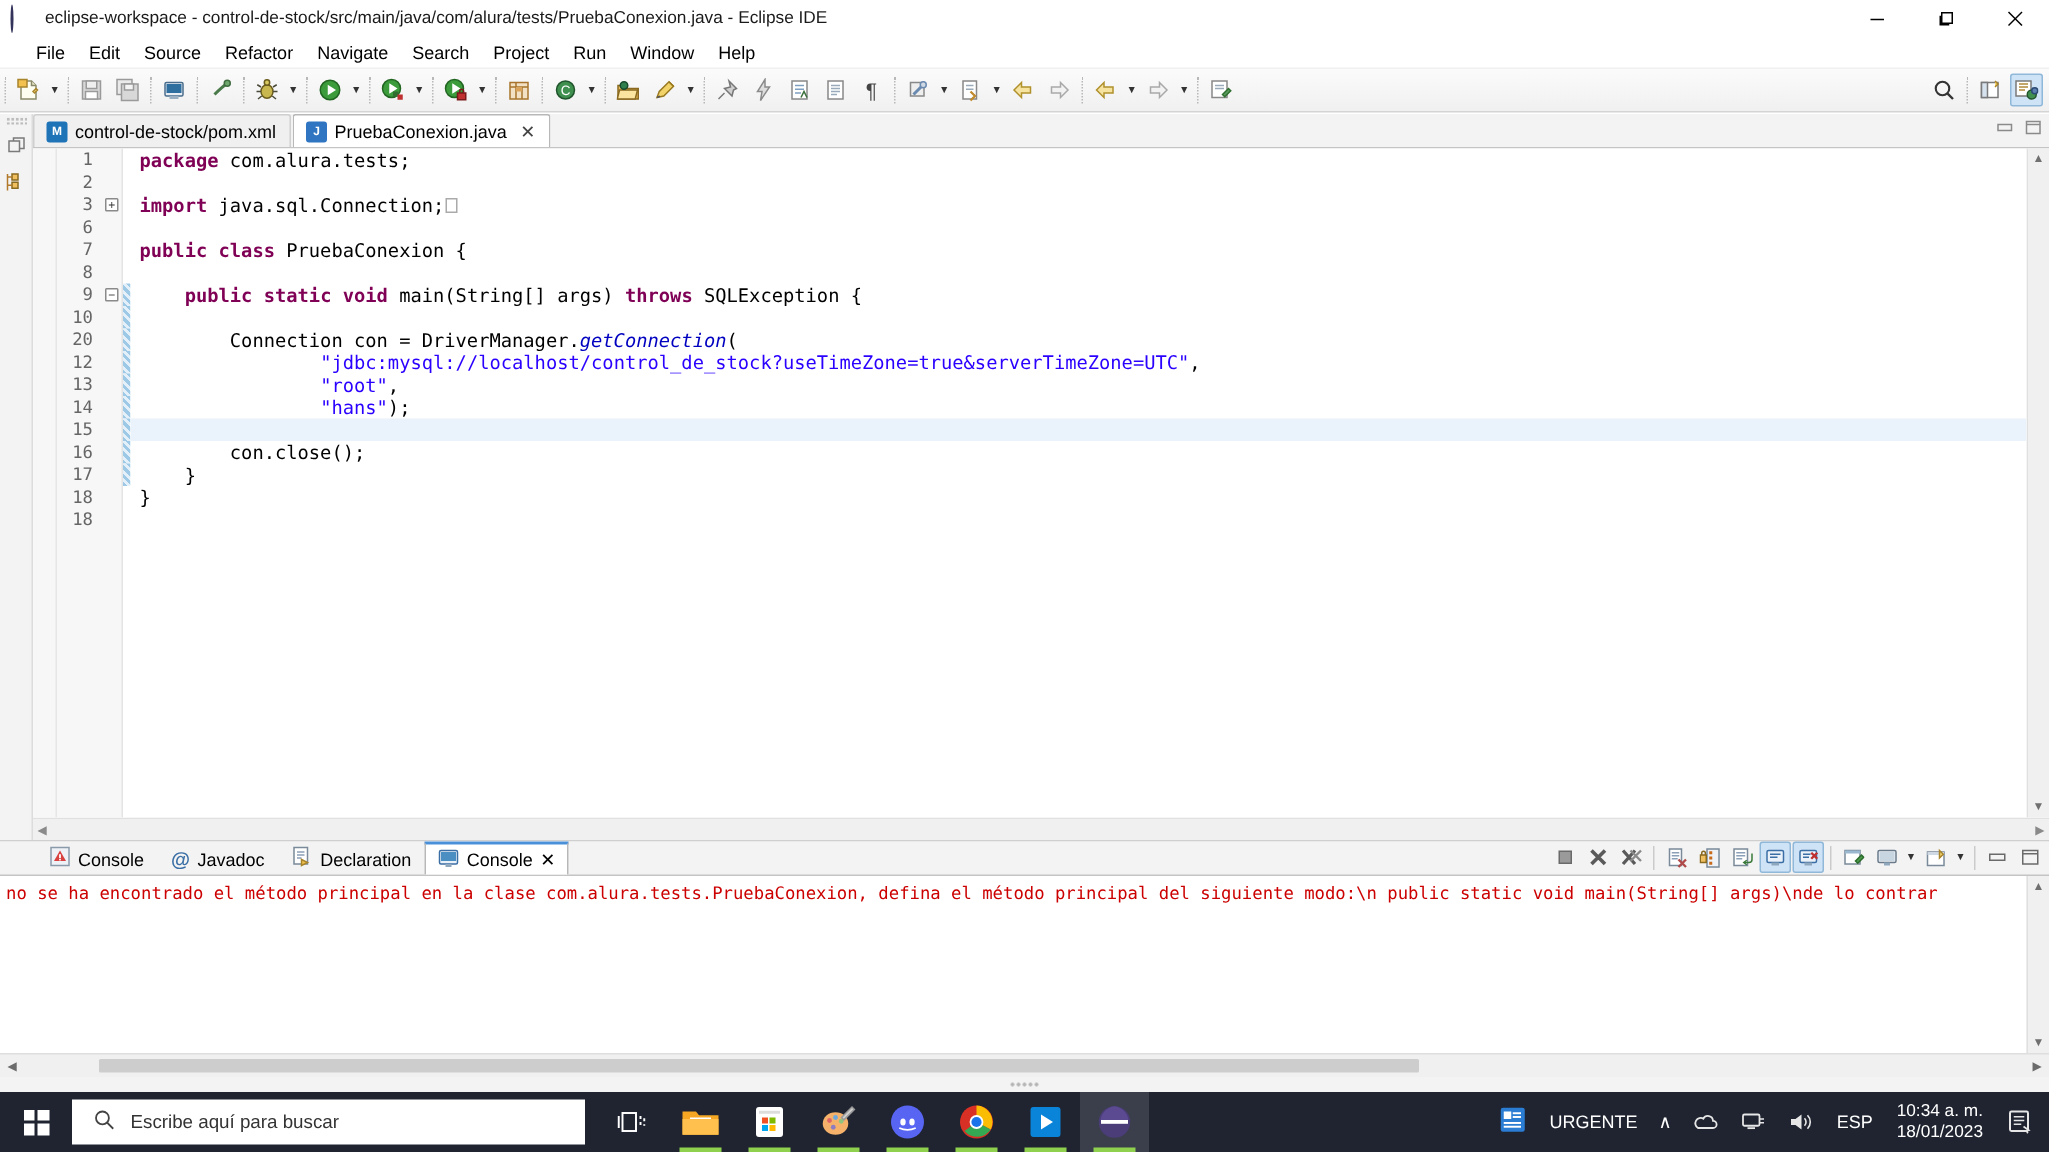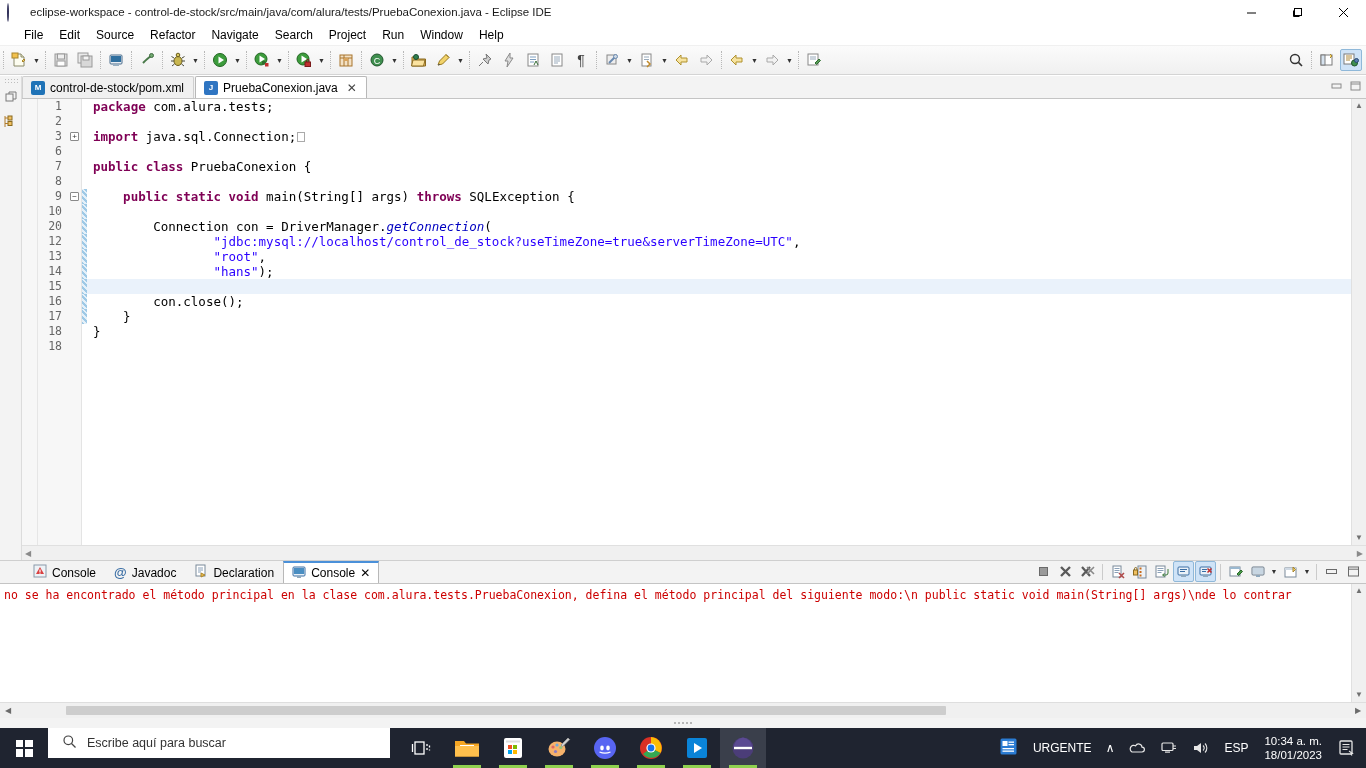--- a/index.html
+++ b/index.html
@@ -217,21 +217,21 @@
   }
   .panel-grip i {
     display: block; width: 20px; height: 4px;
     background-image: radial-gradient(#b6b6b6 45%, transparent 46%);
     background-size: 4px 4px;
   }
 
   
   .taskbar {
     position: absolute; left: 0; right: 0; bottom: 0; height: 40px;
-    background: #1f2430; display: flex; 
+    background: #1f2430; display: flex; align-items: center;
     color: #fff; font-size: 12px;
   }
   .start {
     width: 48px; height: 40px; display: flex; align-items: center; justify-content: center;
   }
   .winlogo { width: 17px; height: 17px; display: grid; grid-template-columns: 1fr 1fr; grid-gap: 1.5px; }
   .winlogo i { background: #fff; display: block; }
   .searchbox {
     width: 342px; height: 30px; background: #ffffff; color: #333;
     display: flex; align-items: center; gap: 10px; padding-left: 14px;

